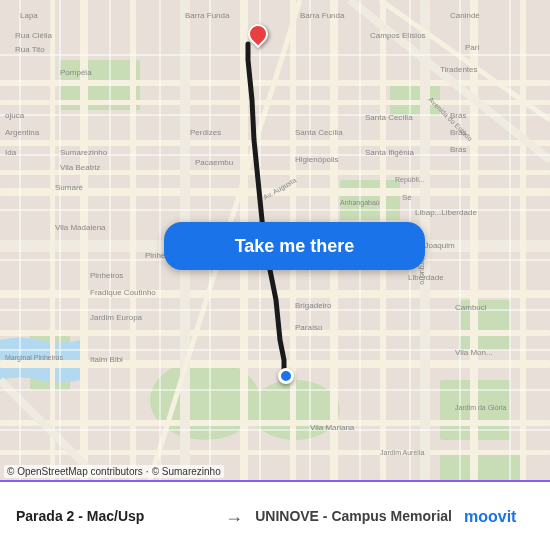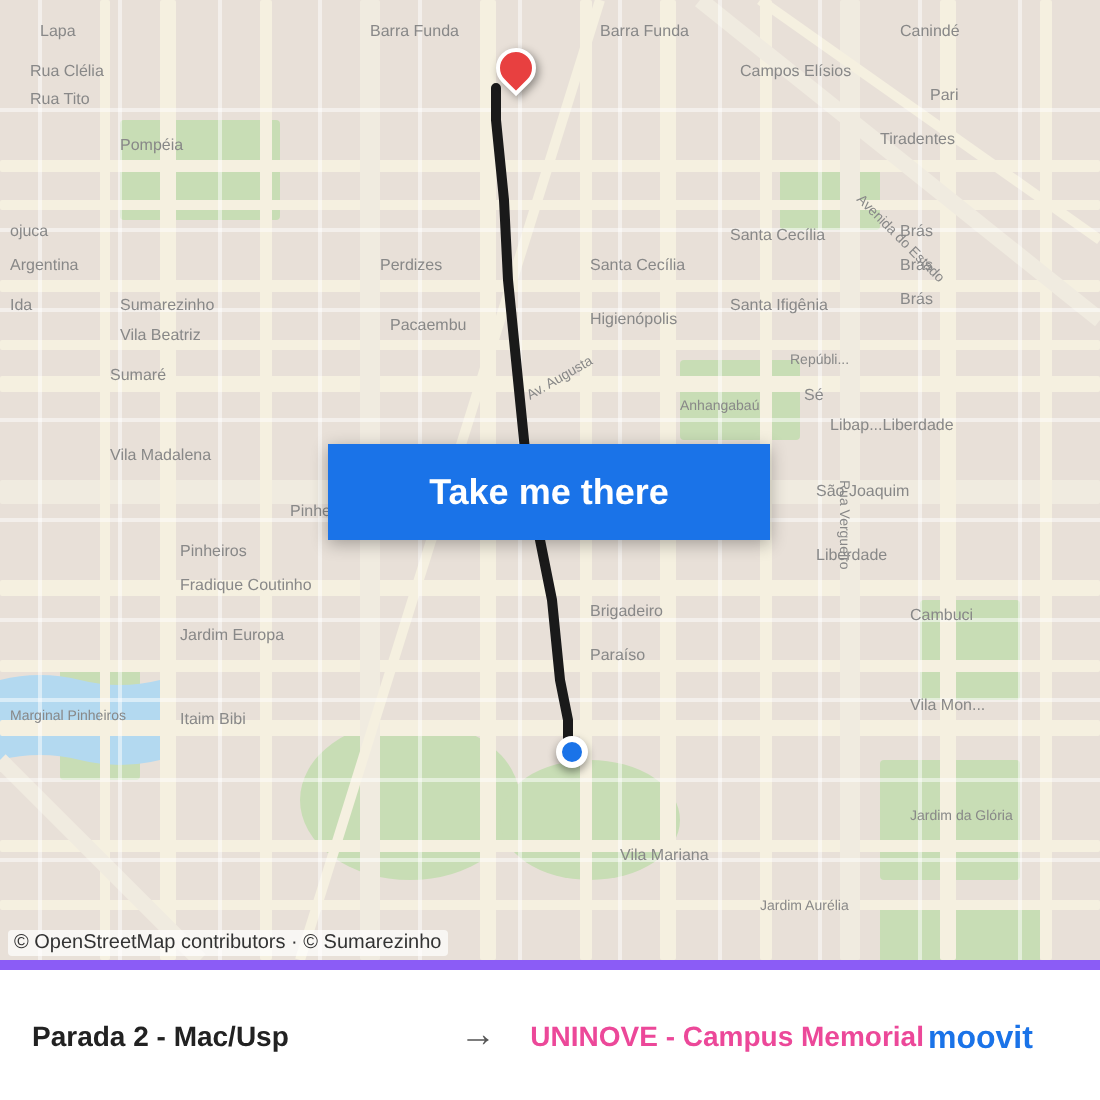--- a/index.html
+++ b/index.html
@@ -18,26 +18,26 @@
       position: absolute;
       top: 0; left: 0;
       width: 100%; height: 100%;
     }
 
     
     #take-me-there-btn {
       position: absolute;
       top: 222px;
       left: 164px;
-      width: 221px;
+      width: 261px;
       height: 48px;
       background: #1a73e8;
       color: white;
       border: none;
-      border-radius: 0;
+      border-radius: 18px;
       font-size: 18px;
       font-weight: bold;
       cursor: pointer;
       display: flex;
       align-items: center;
       justify-content: center;
       box-shadow: 0 2px 8px rgba(0,0,0,0.3);
       z-index: 10;
     }
 
@@ -58,46 +58,46 @@
     #bottom-bar {
       position: absolute;
       bottom: 0;
       left: 0;
       width: 550px;
       height: 70px;
       background: white;
       display: flex;
       align-items: center;
       padding: 0 16px;
-      border-top: 5px solid #8b5cf6;
+      border-top: 2px solid #8b5cf6;
     }
 
     #from-label {
       font-size: 14px;
       font-weight: 600;
       color: #222;
       flex: 1;
     }
 
     #arrow-icon {
       font-size: 18px;
       color: #555;
       margin: 0 12px;
     }
 
     #to-label {
       font-size: 14px;
       font-weight: 600;
-      color: #ec4899;
+      color: #404040;
       flex: 1;
       text-align: right;
     }
 
     #moovit-logo {
-      margin-left: 2px;
+      margin-left: 12px;
       display: flex;
       align-items: flex-start;
     }
 
     
     .pin-dest {
       position: absolute;
       top: 24px;
       left: 248px;
       z-index: 9;

